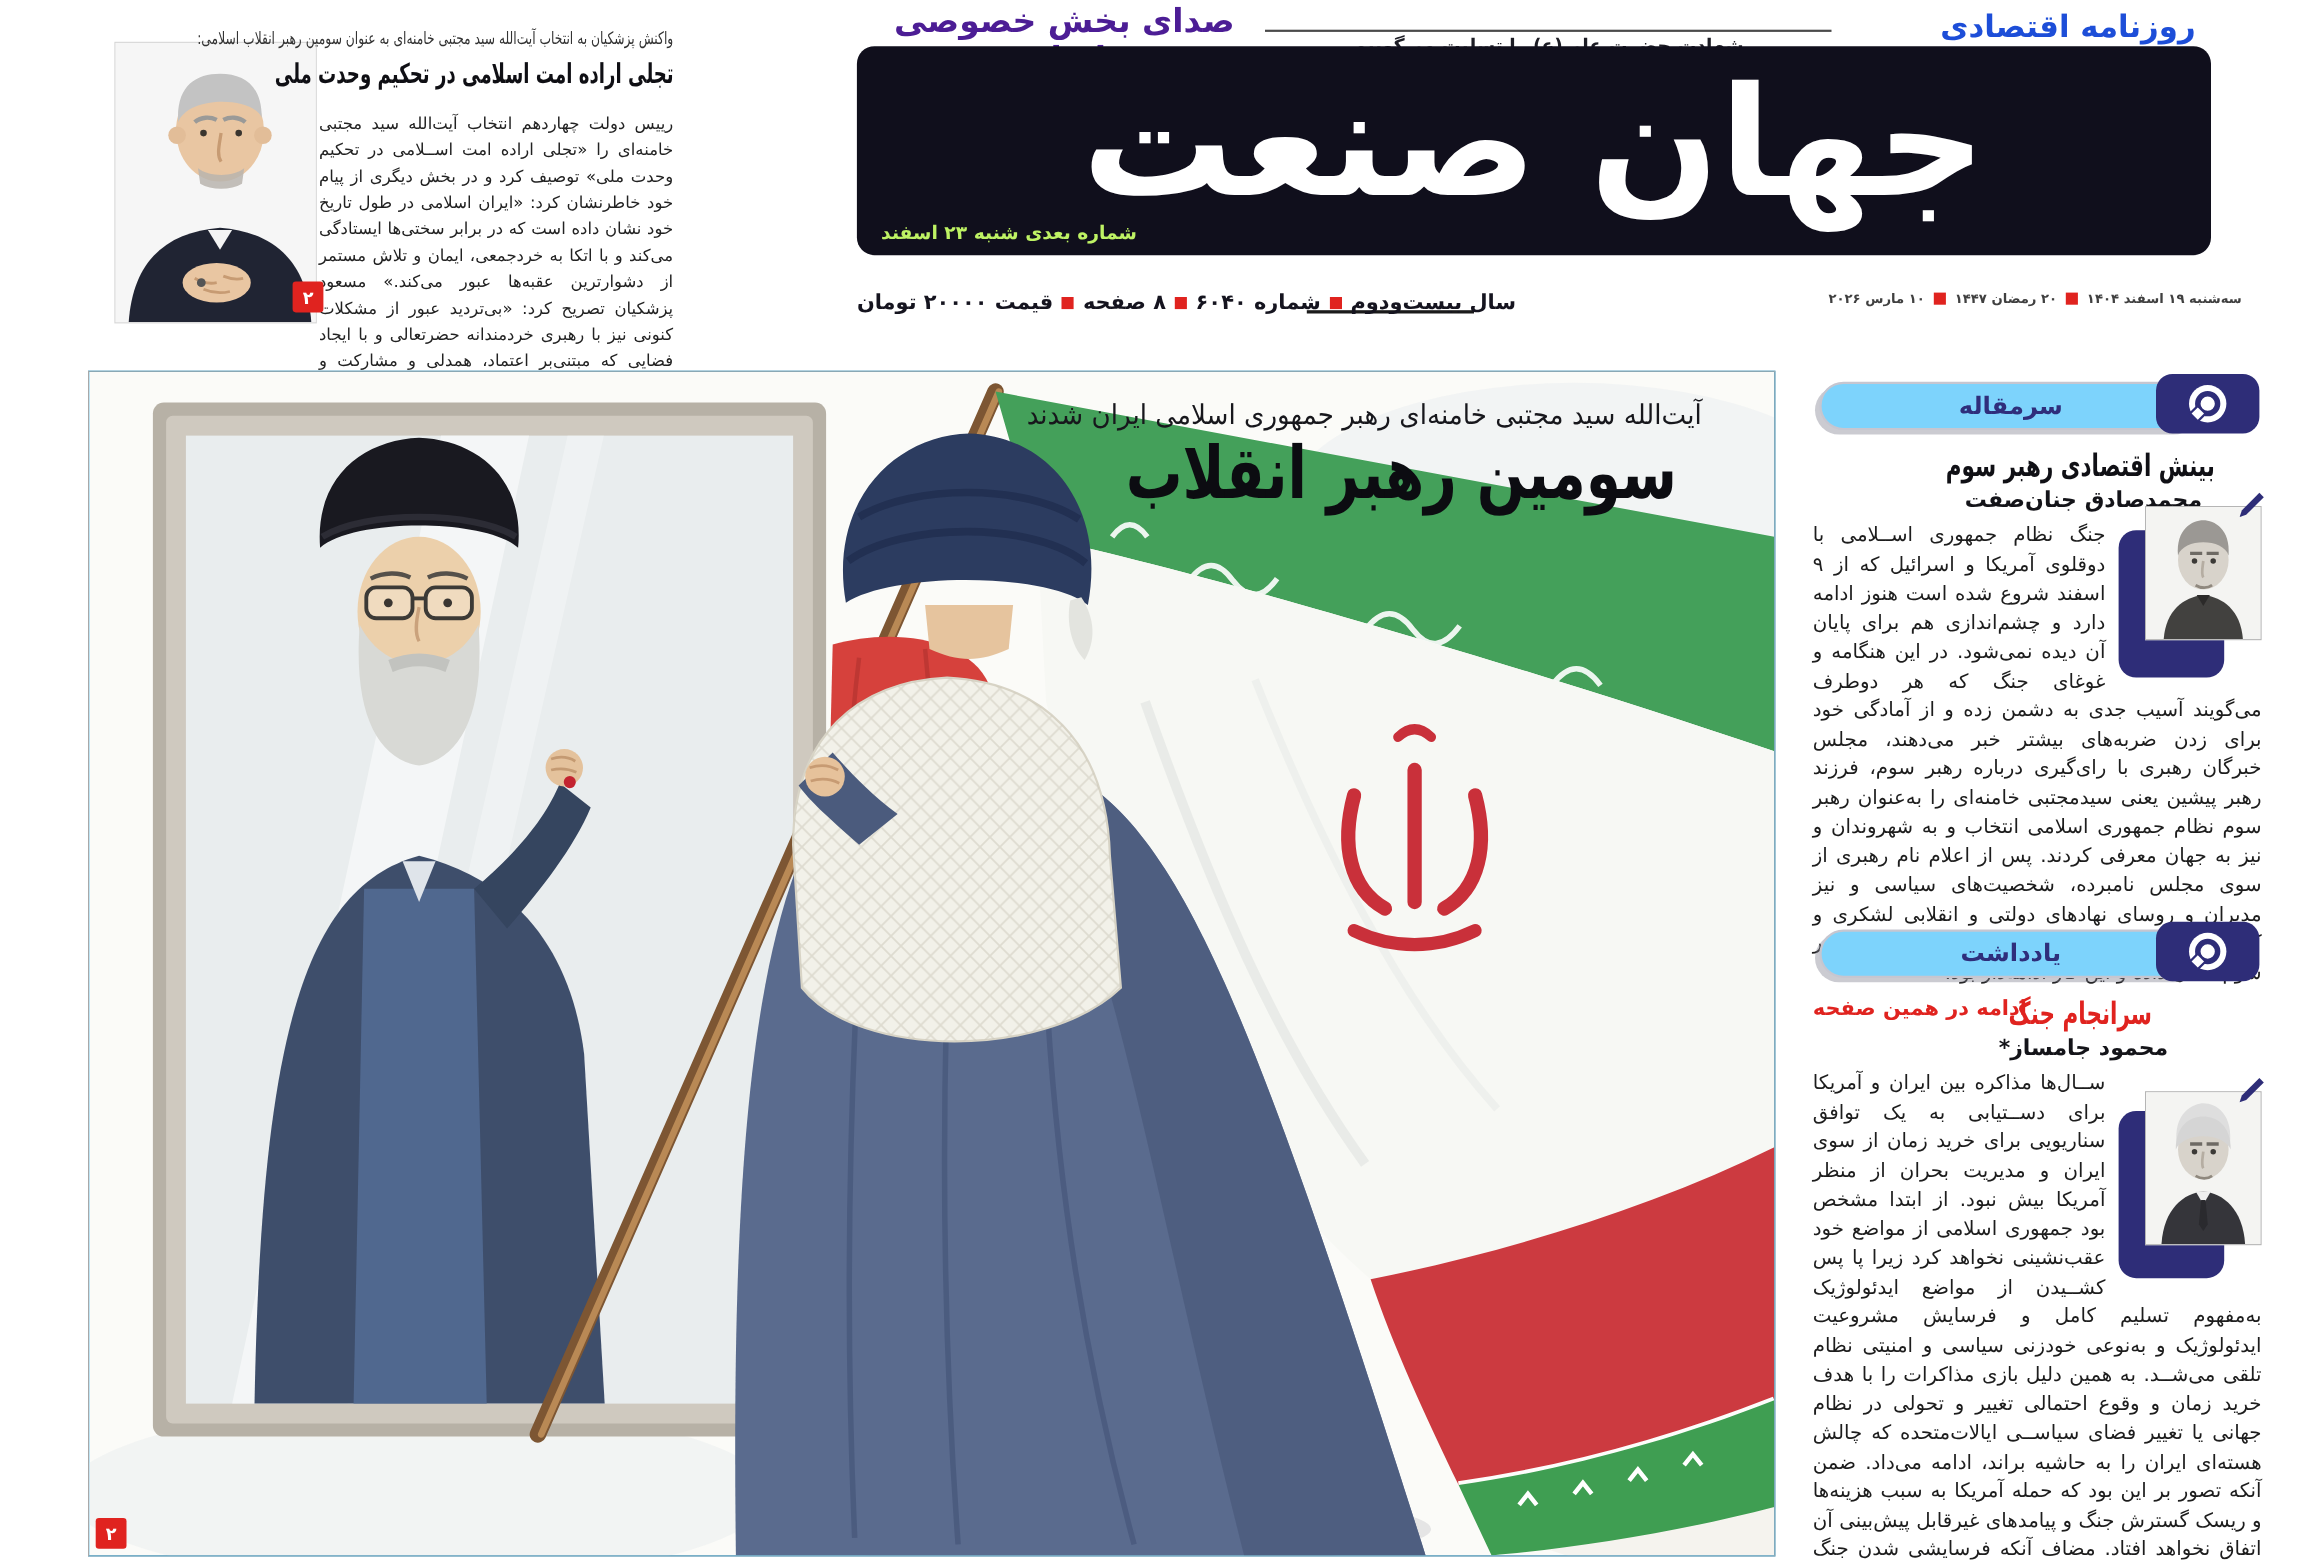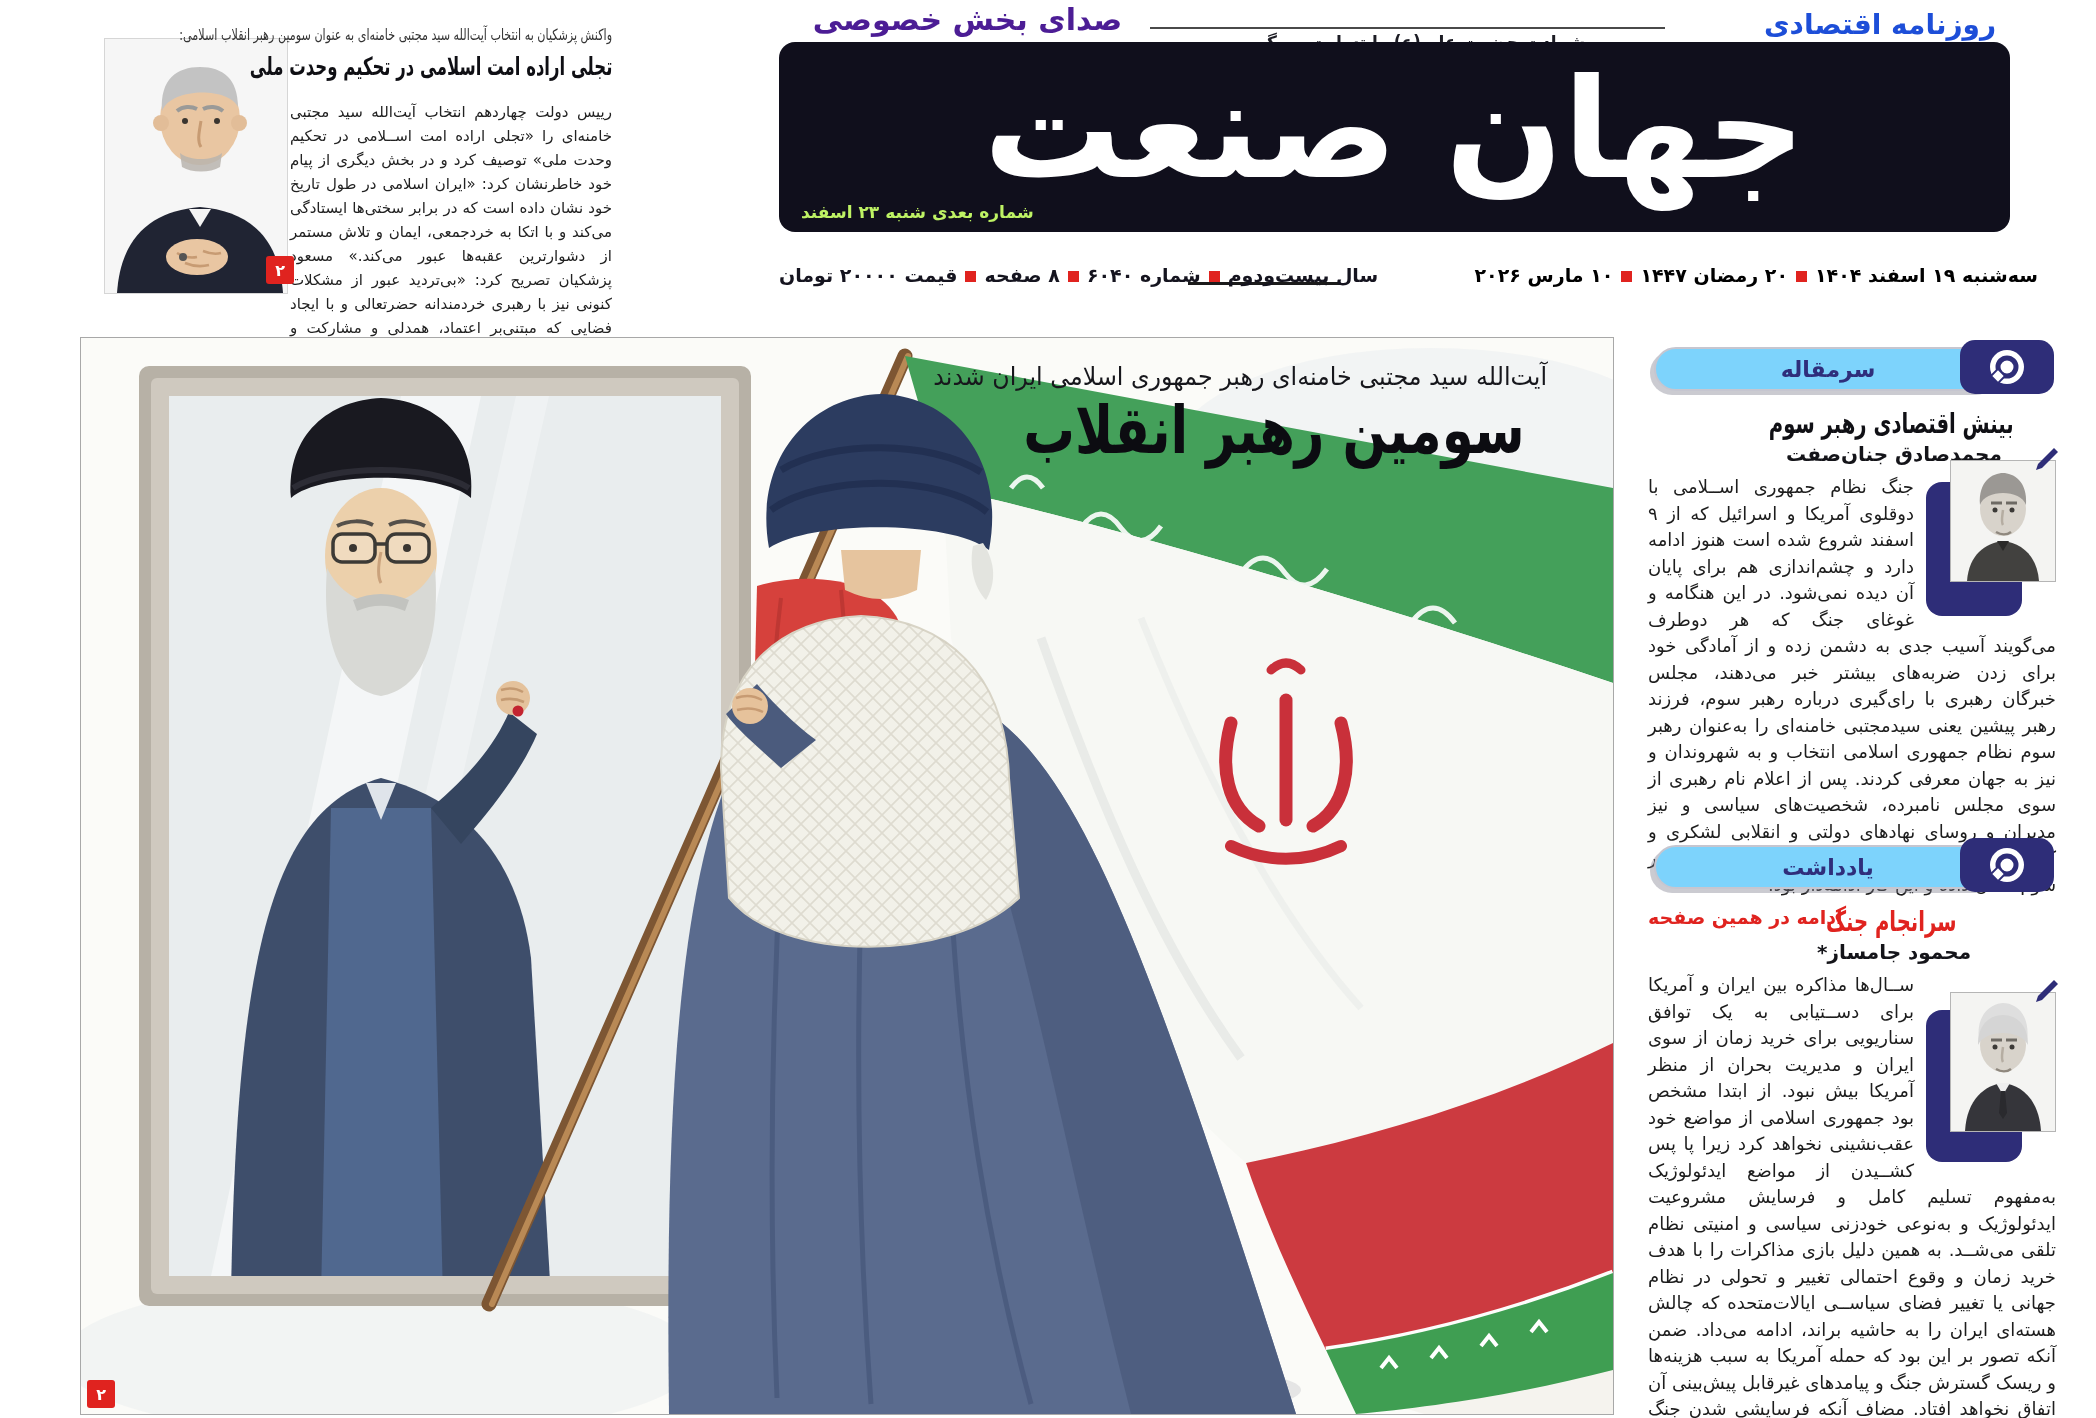--- a/index.html
+++ b/index.html
@@ -20,21 +20,21 @@
   .badge1{left:266px;top:256px;}
   
   .paper-type{right:86px;top:8px;width:260px;text-align:center;font-size:28px;font-weight:bold;color:#1d4ed8;}
   .tagline{left:795px;top:2px;width:345px;text-align:center;font-size:30px;font-weight:bold;color:#4c1d95;}
   .cond-rule{left:1150px;top:27px;width:515px;height:2px;background:#4a4a4a;}
   .condolence{left:1150px;top:32px;width:515px;text-align:center;font-size:17px;font-weight:bold;color:#1c1c24;}
   .masthead-box{left:779px;top:42px;width:1231px;height:190px;background:#100f1c;border-radius:16px;}
   .logo{width:100%;height:100%;display:flex;align-items:center;justify-content:center;
         color:#fff;font-size:138px;font-weight:bold;line-height:1;padding-bottom:14px;box-sizing:border-box;}
   .next-issue{position:absolute;left:22px;bottom:10px;color:#bef264;font-size:17px;font-weight:bold;}
-  .dateline-right{right:58px;top:264px;font-size:19px;font-weight:bold;white-space:nowrap;color:#000000;}
+  .dateline-right{right:58px;top:264px;font-size:12px;font-weight:bold;white-space:nowrap;color:#404040;}
   .dateline-left{left:779px;top:264px;font-size:19px;font-weight:bold;white-space:nowrap;color:#15141f;}
   .dash{left:1188px;top:282px;width:152px;height:3px;background:#1b1b1b;}
   .sq{display:inline-block;width:11px;height:11px;background:#e0231f;margin:0 8px;vertical-align:middle;}
   
   .main{left:80px;top:337px;width:1532px;height:1076px;border:1px solid #a8a8a8;background:#0ea5e9;overflow:hidden;}
   .main svg{position:absolute;left:0;top:0;}
   .main-kicker{right:66px;top:24px;white-space:nowrap;font-size:25px;color:#17171c;
                transform:scaleX(0.95);transform-origin:right center;z-index:3;}
   .main-headline{right:88px;top:54px;white-space:nowrap;font-size:66px;font-weight:bold;color:#0c0c11;
                  transform:scaleX(0.78);transform-origin:right center;z-index:3;}

